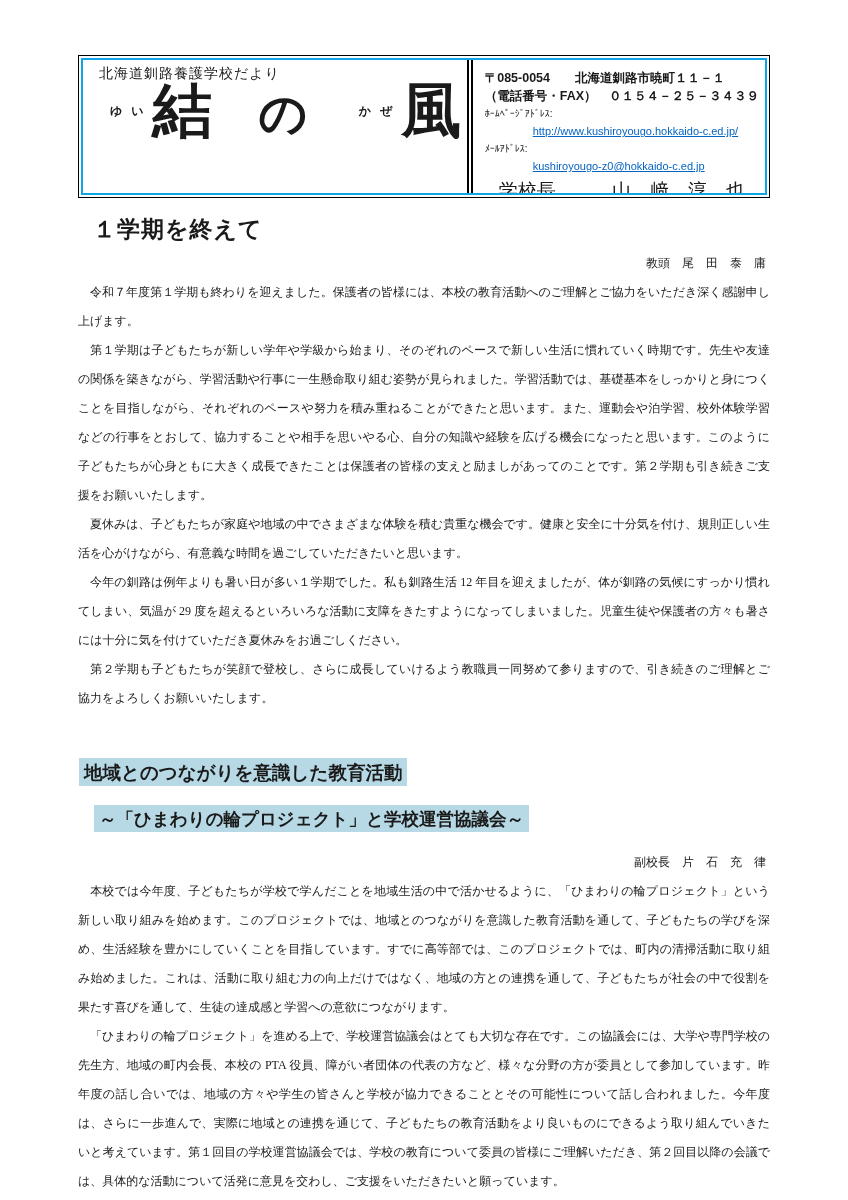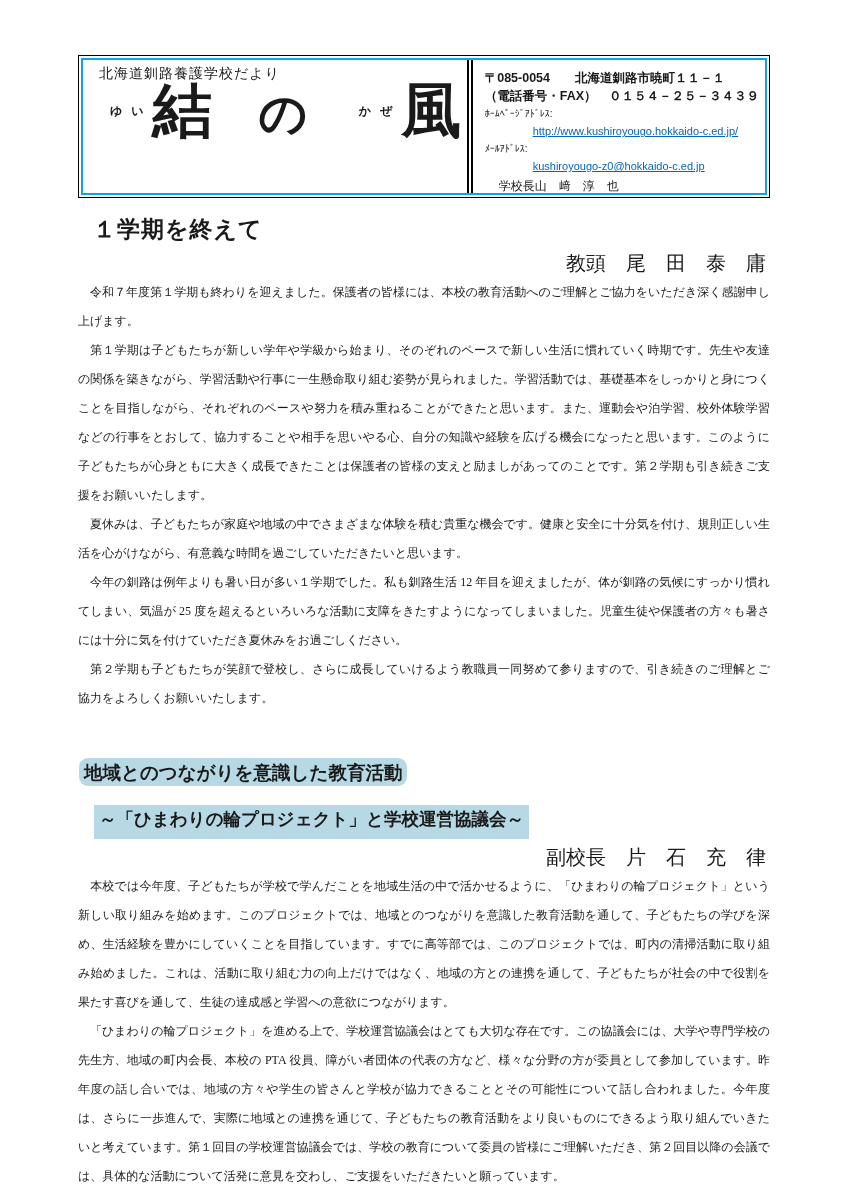--- a/index.html
+++ b/index.html
@@ -99,67 +99,66 @@
     line-height:1.45;
     color:var(--link);
     text-decoration:underline;
     white-space:nowrap;
     display:inline-block;
     cursor:pointer;
     padding-left:48px;
   }
   .principal-row{
     font-family:"Liberation Serif","DejaVu Serif",serif;
-    font-size:12px;
+    font-size:19px;
     display:flex;
-    justify-content:flex-start;
+    justify-content:space-between;
     padding:3px 14px 0 14px;
   }
   
   .a1-title{
     font-family:"Liberation Sans","DejaVu Sans",sans-serif;
     font-weight:bold;
     font-size:23px;
     letter-spacing:1px;
     margin:16px 0 0 15px;
   }
   .author-line{
     text-align:right;
-    font-size:20px;
+    font-size:12px;
     line-height:29px;
     margin:4px 4px 0 0;
   }
   .body-text p{
     font-size:12px;
     line-height:29px;
     text-align:justify;
     margin:0;
   }
   .a2-block{margin-top:30px;}
   .a2-title{
     display:inline-block;
     background:var(--hl);
     font-family:"Liberation Sans","DejaVu Sans",sans-serif;
     font-weight:bold;
     font-size:18.5px;
     padding:2px 5px 1px 5px;
     margin-left:1px;
-    border-radius:9px;
   }
   .a2-sub{
     display:block;
   }
   .a2-sub span{
     display:inline-block;
     background:var(--hl);
     font-family:"Liberation Sans","DejaVu Sans",sans-serif;
     font-weight:bold;
     font-size:17.5px;
-    padding:2px 5px 8px 5px;
-    margin:3px 0 0 16px;
+    padding:2px 5px 1px 5px;
+    margin:3px 0 12px 16px;
   }
 </style>
 </head>
 <body>
 
 <div class="page">
 
   <div class="hdr-outer">
     <div class="hdr-inner">
 
@@ -196,21 +195,21 @@
     </div>
   </div>
 
   <div>
     <h2 class="a1-title">１学期を終えて</h2>
     <div class="author-line">教頭　尾　田　泰　庸</div>
     <div class="body-text">
       <p>　令和７年度第１学期も終わりを迎えました。保護者の皆様には、本校の教育活動へのご理解とご協力をいただき深く感謝申し上げます。</p>
       <p>　第１学期は子どもたちが新しい学年や学級から始まり、そのぞれのペースで新しい生活に慣れていく時期です。先生や友達の関係を築きながら、学習活動や行事に一生懸命取り組む姿勢が見られました。学習活動では、基礎基本をしっかりと身につくことを目指しながら、それぞれのペースや努力を積み重ねることができたと思います。また、運動会や泊学習、校外体験学習などの行事をとおして、協力することや相手を思いやる心、自分の知識や経験を広げる機会になったと思います。このように子どもたちが心身ともに大きく成長できたことは保護者の皆様の支えと励ましがあってのことです。第２学期も引き続きご支援をお願いいたします。</p>
       <p>　夏休みは、子どもたちが家庭や地域の中でさまざまな体験を積む貴重な機会です。健康と安全に十分気を付け、規則正しい生活を心がけながら、有意義な時間を過ごしていただきたいと思います。</p>
-      <p>　今年の釧路は例年よりも暑い日が多い１学期でした。私も釧路生活 12 年目を迎えましたが、体が釧路の気候にすっかり慣れてしまい、気温が 25 度を超えるといろいろな活動に支障をきたすようになってしまいました。児童生徒や保護者の方々も暑さには十分に気を付けていただき夏休みをお過ごしください。</p>
+      <p>　今年の釧路は例年よりも暑い日が多い１学期でした。私も釧路生活 12 年目を迎えましたが、体が釧路の気候にすっかり慣れてしまい、気温が 29 度を超えるといろいろな活動に支障をきたすようになってしまいました。児童生徒や保護者の方々も暑さには十分に気を付けていただき夏休みをお過ごしください。</p>
       <p>　第２学期も子どもたちが笑顔で登校し、さらに成長していけるよう教職員一同努めて参りますので、引き続きのご理解とご協力をよろしくお願いいたします。</p>
     </div>
   </div>
 
   <div class="a2-block">
     <h2 class="a2-title">地域とのつながりを意識した教育活動</h2>
     <div class="a2-sub">
       <span>～「ひまわりの輪プロジェクト」と学校運営協議会～</span>
     </div>
     <div class="author-line">副校長　片　石　充　律</div>

